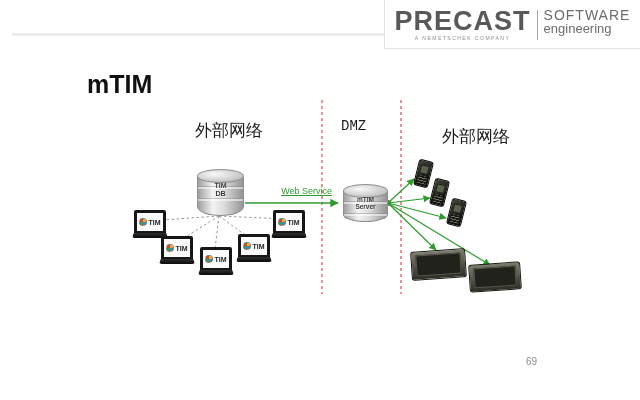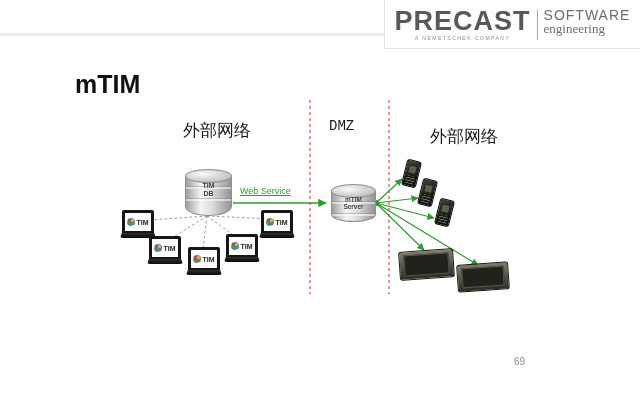--- a/index.html
+++ b/index.html
@@ -3,52 +3,52 @@
 <meta charset="utf-8">
 <style>
   * { margin:0; padding:0; box-sizing:border-box; }
   html,body { width:640px; height:400px; }
   body {
     font-family: "Liberation Sans", sans-serif;
     background:#ffffff;
     position:relative;
     overflow:hidden;
   }
-  .slide { position:absolute; inset:0; background:#fff; }
+  .slide { position:absolute; inset:0; background:#fff;margin-left:12px; }
 
   
   .top-rule { position:absolute; left:0; top:33px; width:640px; height:3px; background:#ececec; }
 
   
   .logo-box {
     position:absolute; right:0; top:0; width:256px; height:49px;
     background:#fff; border-left:1px solid #e3e3e3; border-bottom:1px solid #e3e3e3;
     display:flex; align-items:flex-start; justify-content:center; padding-top:8px;
   }
   .logo-inner { display:flex; align-items:flex-start; }
   .logo-brand-col { text-align:center; }
   .logo-brand { font-size:27px; font-weight:bold; color:#59595b; letter-spacing:1px; line-height:26px; }
   .logo-tagline { font-size:5px; color:#8d8d8f; letter-spacing:1.5px; margin-top:1px; }
   .logo-divider { width:1px; height:30px; background:#a7a7a9; margin:2px 6px 0 6px; }
   .logo-suffix { display:flex; flex-direction:column; margin-top:1px; }
   .logo-suffix-1 { font-size:14px; color:#6d6d6f; letter-spacing:1px; line-height:13px; }
-  .logo-suffix-2 { font-size:13px; color:#6d6d6f; line-height:13px;font-family:Liberation Serif, serif; }
+  .logo-suffix-2 { font-size:13px; color:#6d6d6f; line-height:13px; }
 
   .slide-title { position:absolute; left:75px; top:70px; font-size:25px; font-weight:bold; color:#111; }
 
   .zone-label { position:absolute; color:#1b1b1b; font-family:"Liberation Serif", serif; }
   .zone-internal { left:183px; top:119px; font-size:17px; }
   .zone-dmz { left:329px; top:118px; font-size:14px; font-family:Liberation Mono, monospace; }
   .zone-external { left:430px; top:125px; font-size:17px; }
 
   
   .wires { position:absolute; left:0; top:0; width:640px; height:400px; }
 
   .ws-label {
-    position:absolute; left:240px; top:186px; width:80px; text-align:left;
+    position:absolute; left:240px; top:186px; width:80px; text-align:right;
     font-size:9px; color:#2e9b2e; text-decoration:underline;
   }
 
   
   .cylinder { position:absolute; }
   .cyl-top {
     position:absolute; left:0; top:0; width:100%; height:14px; border-radius:50%;
     background: radial-gradient(ellipse at 38% 35%, #fafafa, #b9b9b9 85%);
     border:1px solid #8f8f8f; z-index:2;
   }

